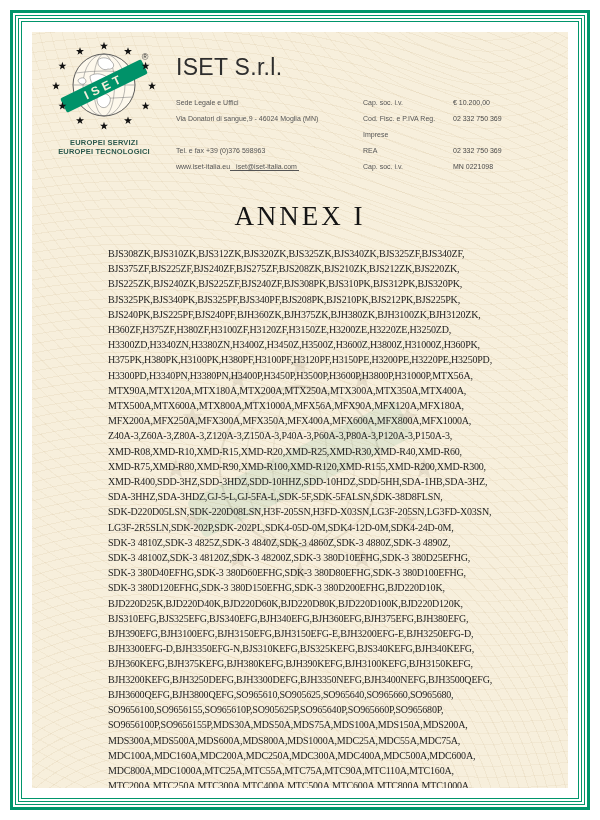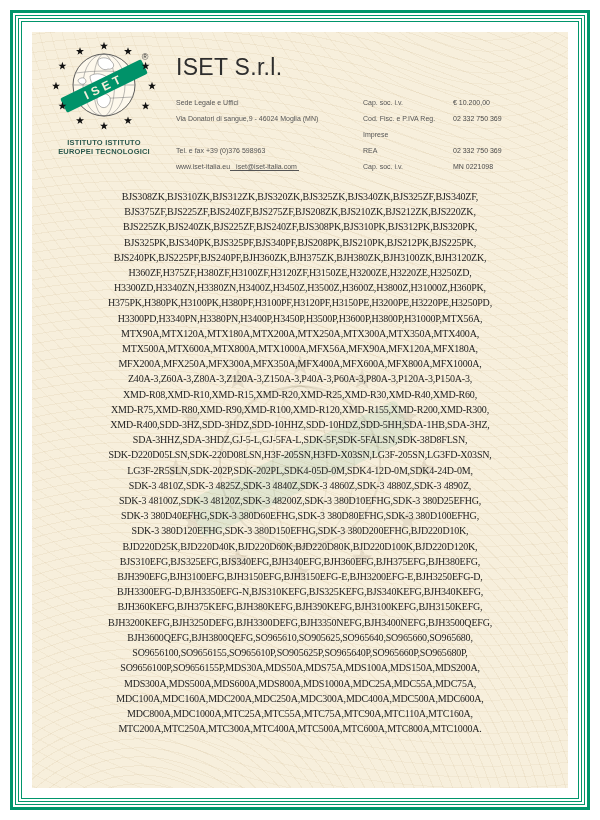--- a/index.html
+++ b/index.html
@@ -28,21 +28,21 @@
   .info-col{margin-left:10px;flex:1;}
   .company{font-size:23px;color:#2e2e2e;margin:14px 0 14px 0;letter-spacing:.3px;}
   .info-row{display:flex;line-height:16px;font-size:7px;color:#555;}
   .cell-addr{width:187px;}
   .cell-label{width:90px;}
   .cell-value{flex:1;color:#4a4a4a;}
   .email{border-bottom:.5px solid #555;padding:0 2px 0 6px;color:#555;text-decoration:none;}
   
   .annex-title{margin-top:26px;text-align:center;font-family:"Liberation Serif",serif;
     font-size:27px;letter-spacing:3px;color:#151515;}
-  .codes{white-space:pre-line;display:table;margin:14px auto 0 auto;text-align:center;
+  .codes{white-space:pre-line;display:table;margin:14px auto 0 auto;text-align:left;
     font-family:"Liberation Serif",serif;font-size:10px;line-height:15.2px;
     letter-spacing:-0.2px;color:#232323;}
 </style>
 </head>
 <body>
 
 <div class="page">
   <div class="fr fr1"></div>
   <div class="fr fr2"></div>
   <div class="fr fr3"></div>
@@ -103,21 +103,21 @@
               <use href="#star-shape" transform="translate(41.6,20)"></use>
               <use href="#star-shape" transform="translate(24,34.6)"></use>
               <use href="#star-shape" transform="translate(0,40)"></use>
               <use href="#star-shape" transform="translate(-24,34.6)"></use>
               <use href="#star-shape" transform="translate(-41.6,20)"></use>
               <use href="#star-shape" transform="translate(-48,0)"></use>
               <use href="#star-shape" transform="translate(-41.6,-20)"></use>
               <use href="#star-shape" transform="translate(-24,-34.6)"></use>
             </g>
           </svg>
-          <div class="org-name">ISTITUTO ISTITUTO
+          <div class="org-name">EUROPEI SERVIZI
 EUROPEI TECNOLOGICI</div>
         </div>
 
         <div class="info-col">
           <div class="company">ISET S.r.l.</div>
 
           <div class="info-row">
             <span class="cell-addr">Sede Legale e Uffici</span>
             <span class="cell-label">Cap. soc. i.v.</span>
             <span class="cell-value">€ 10.200,00</span>
@@ -135,20 +135,21 @@
           <div class="info-row">
             <span class="cell-addr">
               <span>www.iset-italia.eu</span><a class="email" href="#">iset@iset-italia.com</a>
             </span>
             <span class="cell-label">Cap. soc. i.v.</span>
             <span class="cell-value">MN 0221098</span>
           </div>
         </div>
       </div>
 
+      <div class="annex-title">ANNEX I</div>
       <div class="codes">BJS308ZK,BJS310ZK,BJS312ZK,BJS320ZK,BJS325ZK,BJS340ZK,BJS325ZF,BJS340ZF,
 BJS375ZF,BJS225ZF,BJS240ZF,BJS275ZF,BJS208ZK,BJS210ZK,BJS212ZK,BJS220ZK,
 BJS225ZK,BJS240ZK,BJS225ZF,BJS240ZF,BJS308PK,BJS310PK,BJS312PK,BJS320PK,
 BJS325PK,BJS340PK,BJS325PF,BJS340PF,BJS208PK,BJS210PK,BJS212PK,BJS225PK,
 BJS240PK,BJS225PF,BJS240PF,BJH360ZK,BJH375ZK,BJH380ZK,BJH3100ZK,BJH3120ZK,
 H360ZF,H375ZF,H380ZF,H3100ZF,H3120ZF,H3150ZE,H3200ZE,H3220ZE,H3250ZD,
 H3300ZD,H3340ZN,H3380ZN,H3400Z,H3450Z,H3500Z,H3600Z,H3800Z,H31000Z,H360PK,
 H375PK,H380PK,H3100PK,H380PF,H3100PF,H3120PF,H3150PE,H3200PE,H3220PE,H3250PD,
 H3300PD,H3340PN,H3380PN,H3400P,H3450P,H3500P,H3600P,H3800P,H31000P,MTX56A,
 MTX90A,MTX120A,MTX180A,MTX200A,MTX250A,MTX300A,MTX350A,MTX400A,

